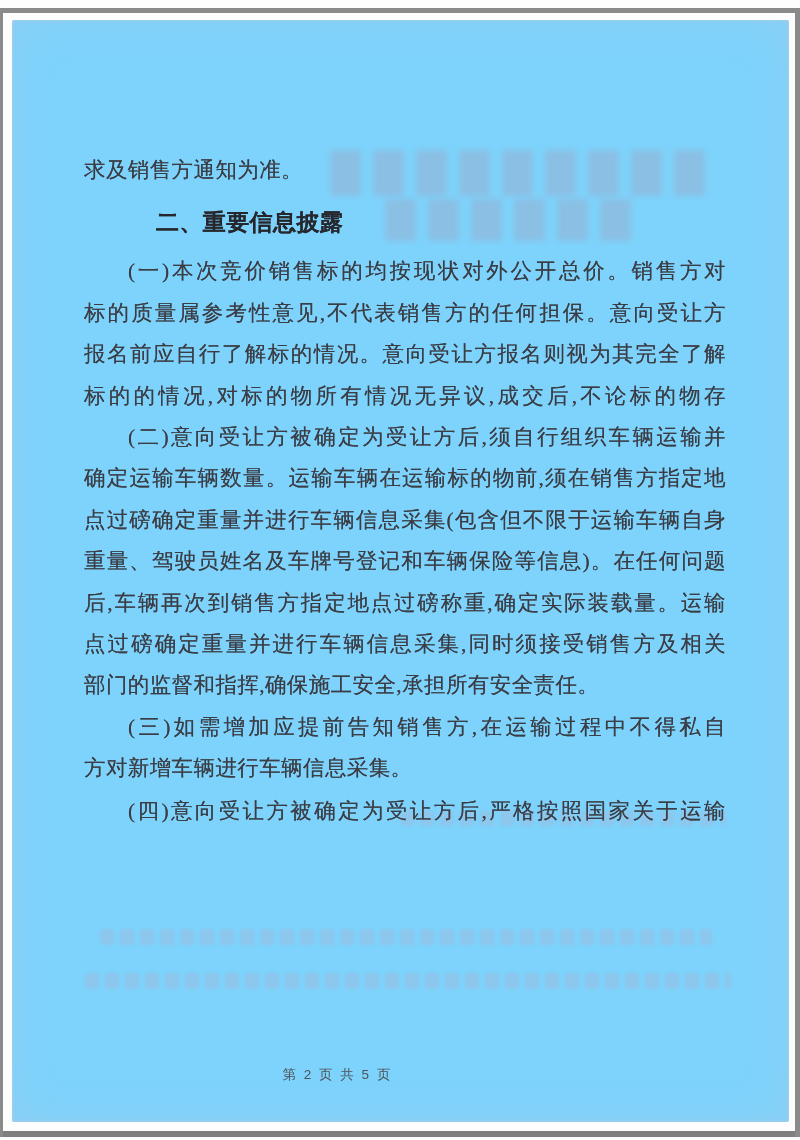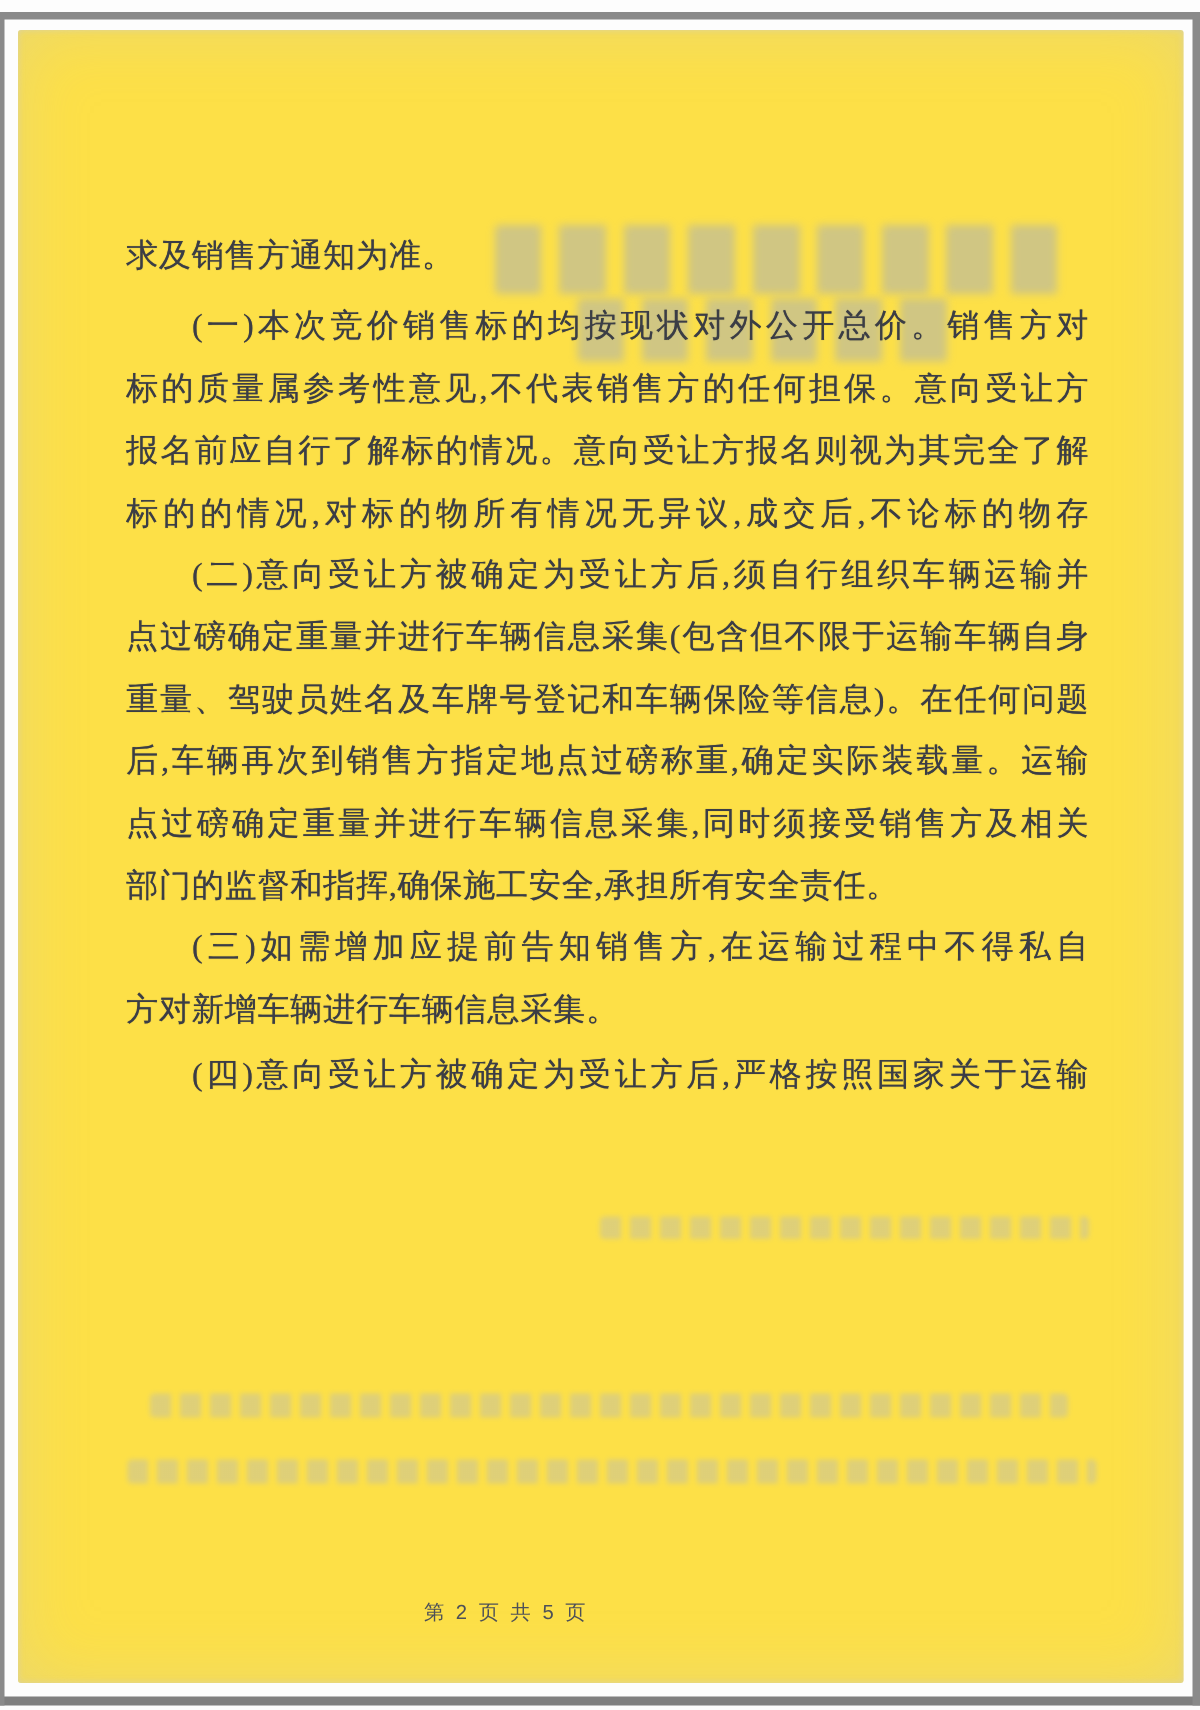--- a/index.html
+++ b/index.html
@@ -22,21 +22,21 @@
   .frame-top    { left: 0; top: 8px;    width: 800px; height: 5px; }
   .frame-bottom { left: 0; top: 1131px; width: 800px; height: 6px; background:#7f7f7f; }
   .frame-left   { left: 0; top: 8px;    width: 3px;   height: 1129px; }
   .frame-right  { left: 795px; top: 8px; width: 5px;  height: 1129px; }
 
   
   .paper {
     position: absolute;
     left: 12px; top: 20px;
     width: 777px; height: 1102px;
-    background: #fde047;
+    background: #7dd3fc;
     border-radius: 2px;
     box-shadow: inset 0 0 46px rgba(188,194,216,0.28), inset 0 0 4px rgba(205,210,228,0.5);
   }
 
   
   .ghost {
     position: absolute;
     filter: blur(3px);
     opacity: 0.55;
     border-radius: 3px;
@@ -115,27 +115,29 @@
     <div class="ghost big" style="left:318px; top:130px; width:380px; height:46px;"></div>
     <div class="ghost big" style="left:373px; top:179px; width:252px; height:42px;"></div>
     <div class="ghost small" style="left:388px; top:791px; width:326px; height:15px;"></div>
     <div class="ghost small" style="left:88px;  top:909px; width:612px; height:16px;"></div>
     <div class="ghost small" style="left:73px;  top:953px; width:646px; height:16px;"></div>
 
     <div class="text-layer" style="left:72px; top:130px;">
 
       <div class="line end">求及销售方通知为准。</div>
 
+      <div class="heading">二、重要信息披露</div>
 
       <div class="line indent mt6">(一)本次竞价销售标的均按现状对外公开总价。销售方对</div>
       <div class="line">标的质量属参考性意见,不代表销售方的任何担保。意向受让方</div>
       <div class="line">报名前应自行了解标的情况。意向受让方报名则视为其完全了解</div>
       <div class="line">标的的情况,对标的物所有情况无异议,成交后,不论标的物存</div>
 
       <div class="line indent">(二)意向受让方被确定为受让方后,须自行组织车辆运输并</div>
+      <div class="line">确定运输车辆数量。运输车辆在运输标的物前,须在销售方指定地</div>
       <div class="line">点过磅确定重量并进行车辆信息采集(包含但不限于运输车辆自身</div>
       <div class="line">重量、驾驶员姓名及车牌号登记和车辆保险等信息)。在任何问题</div>
       <div class="line">后,车辆再次到销售方指定地点过磅称重,确定实际装载量。运输</div>
       <div class="line">点过磅确定重量并进行车辆信息采集,同时须接受销售方及相关</div>
       <div class="line end">部门的监督和指挥,确保施工安全,承担所有安全责任。</div>
 
       <div class="line indent">(三)如需增加应提前告知销售方,在运输过程中不得私自</div>
       <div class="line end">方对新增车辆进行车辆信息采集。</div>
 
       <div class="line indent mt2">(四)意向受让方被确定为受让方后,严格按照国家关于运输</div>

